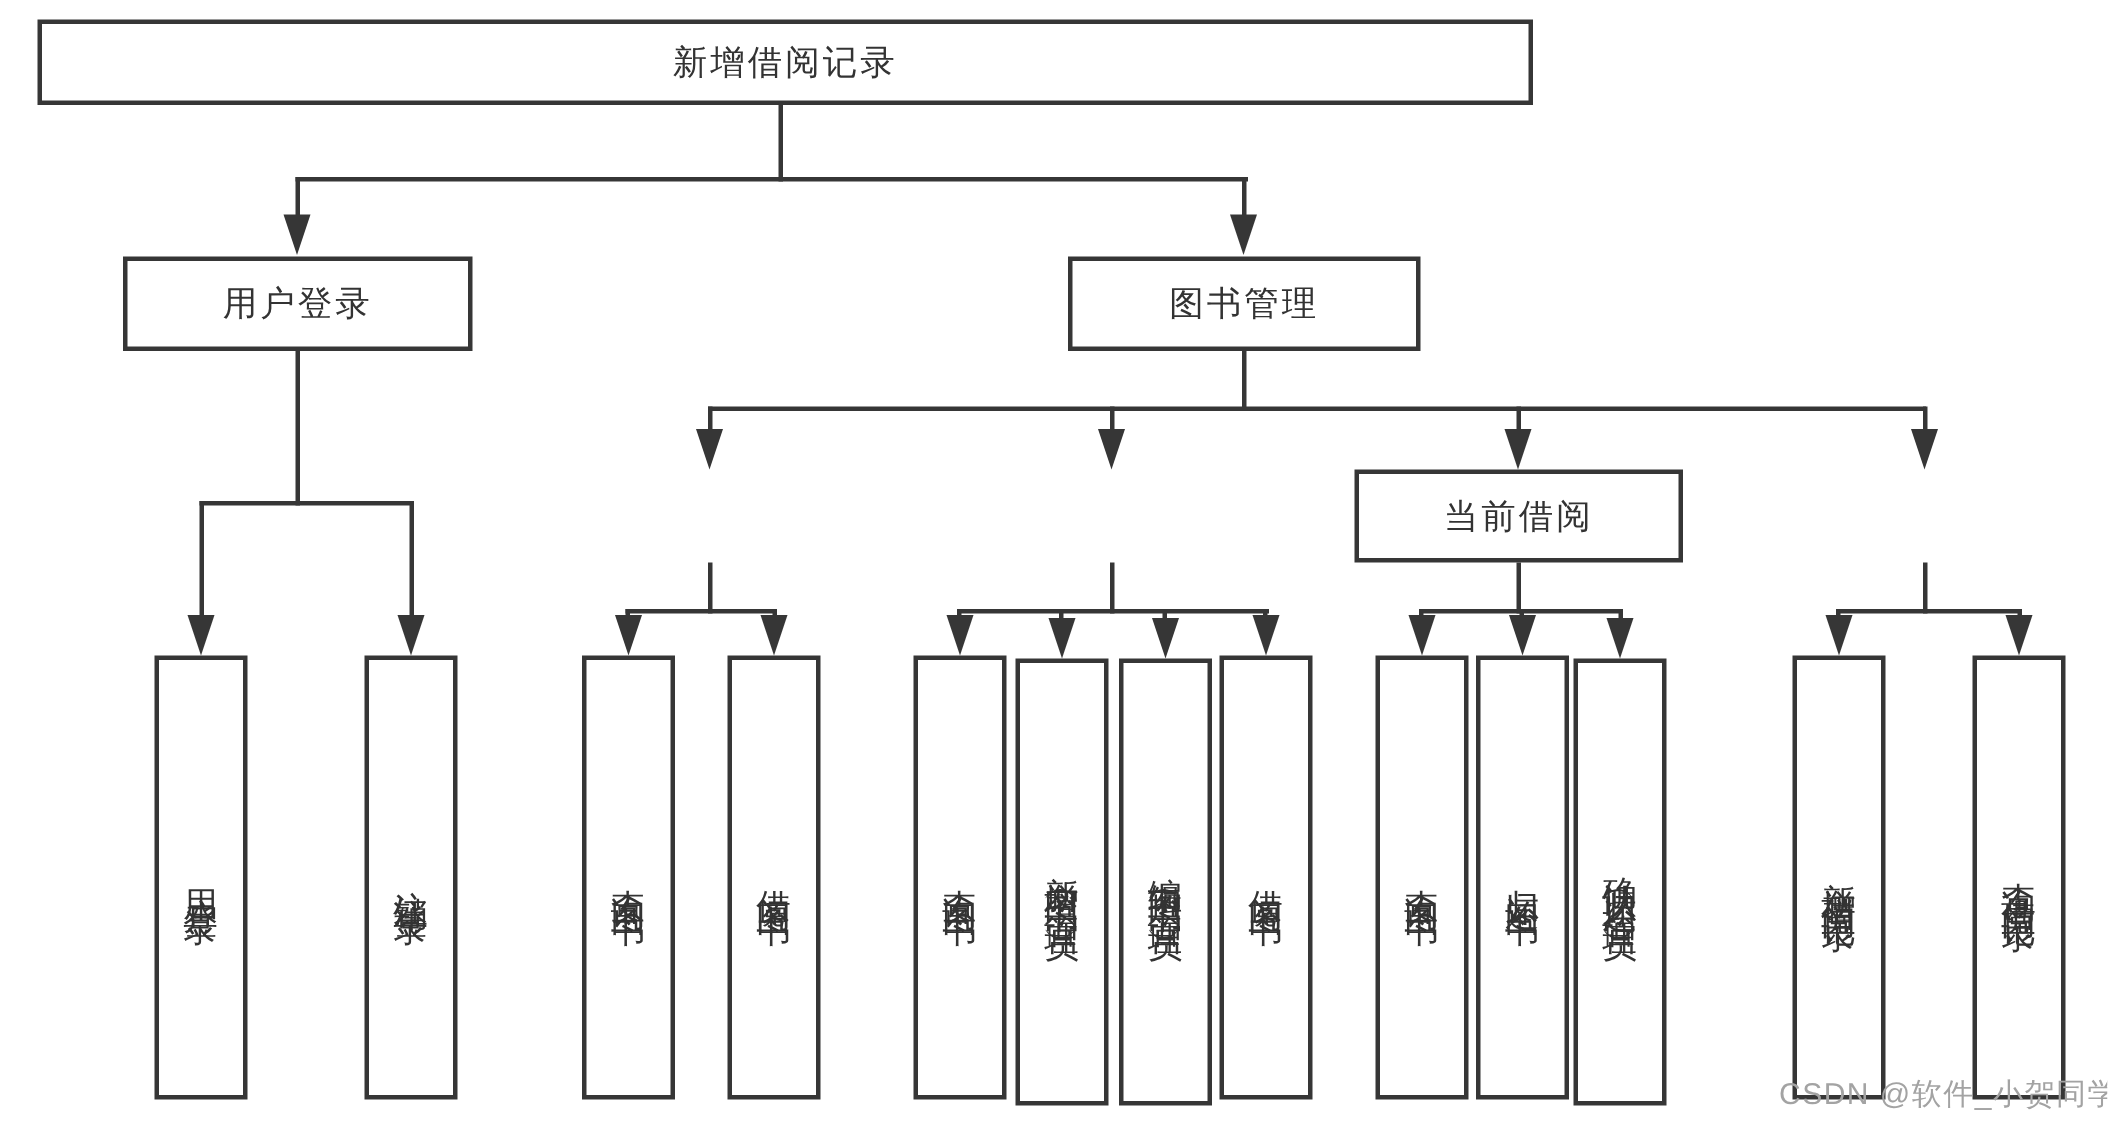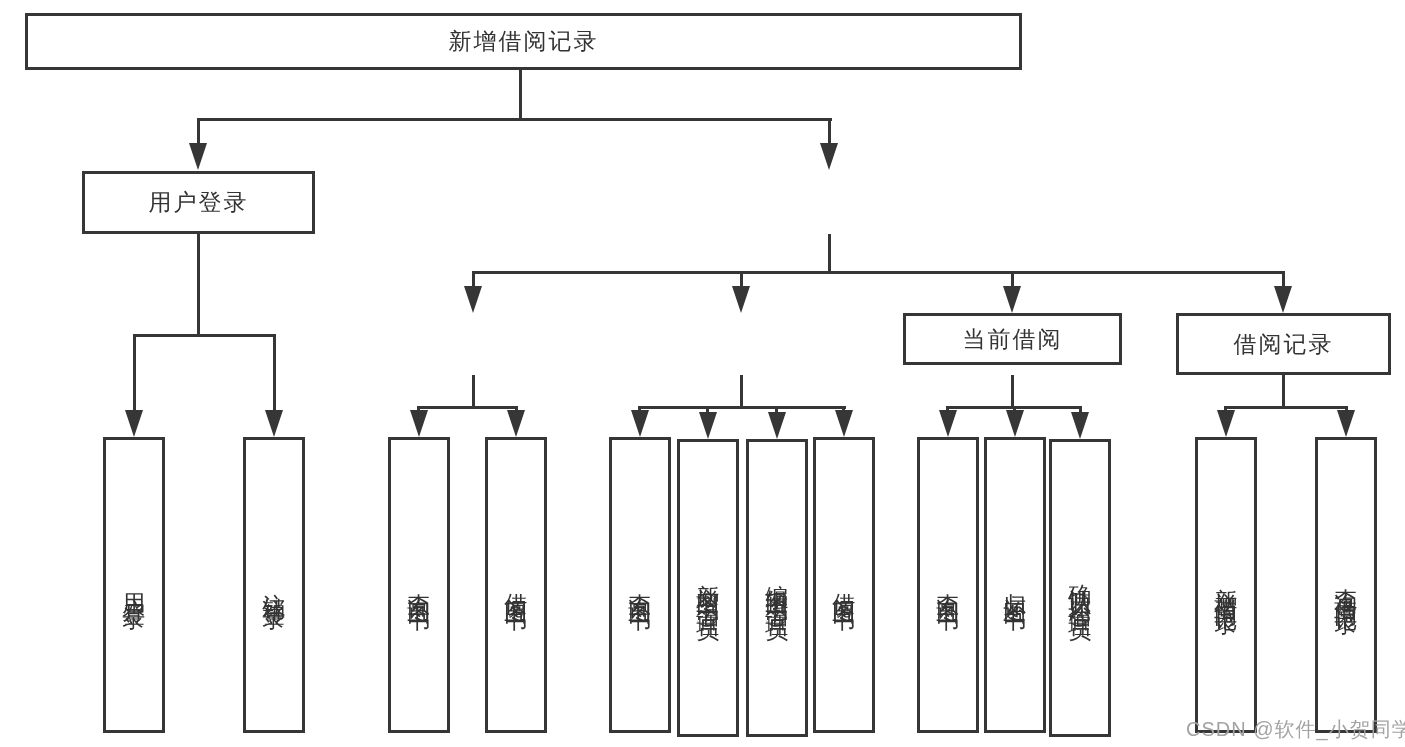--- a/index.html
+++ b/index.html
@@ -31,26 +31,26 @@
 </style>
 </head>
 <body>
 
 <div id="canvas">
 
   <div class="box" style="left:25px;top:13px;width:997px;height:57px;">新增借阅记录</div>
 
   <div class="box" style="left:82px;top:171px;width:233px;height:63px;">用户登录</div>
 
+  <div class="box" style="left:712px;top:171px;width:235px;height:63px;">图书管理</div>
 
 
 
-  <div class="box" style="left:903px;top:313px;width:219px;height:52px;">当前借阅</div>
+  <div class="box" style="left:903px;top:313px;width:219px;height:62px;">当前借阅</div>
 
-  <div class="box" style="left:1176px;top:313px;width:215px;height:62px;">借阅记录</div>
 
   <div class="box" style="left:103px;top:437px;width:62px;height:296px;">
     <span class="vtext">用户登录</span>
   </div>
   <div class="box" style="left:243px;top:437px;width:62px;height:296px;">
     <span class="vtext">注销登录</span>
   </div>
 
   <div class="box" style="left:388px;top:437px;width:62px;height:296px;">
     <span class="vtext">查询图书</span>

